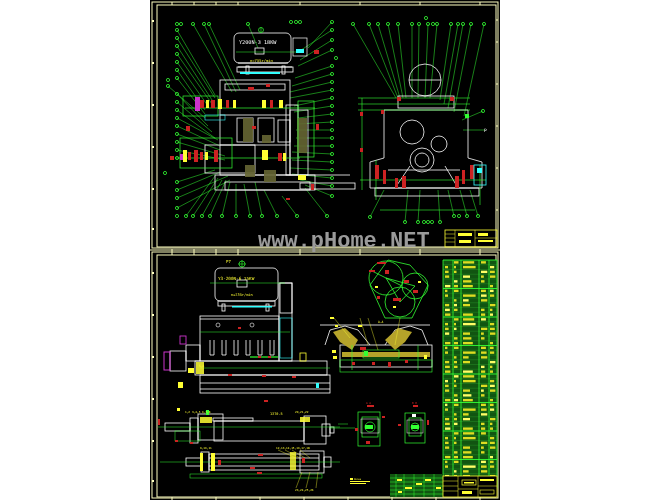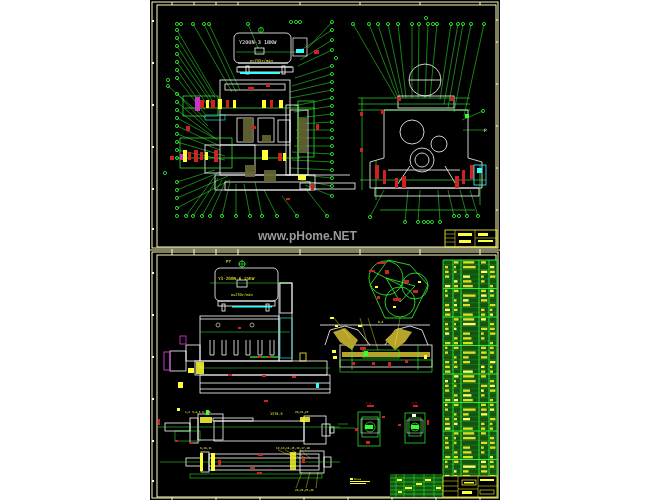--- a/index.html
+++ b/index.html
@@ -1,19 +1,19 @@
 <!DOCTYPE html>
 <html><head>
 <meta charset="utf-8">
 <style>
   html, body { margin: 0; padding: 0; background: #ffffff; }
   body { width: 650px; height: 500px; position: relative; overflow: hidden; font-family: "DejaVu Sans", sans-serif; }
   #canvas { position: absolute; left: 0; top: 0; width: 650px; height: 500px; }
   .cad-text { font-family: "DejaVu Sans Mono", monospace; }
-  .watermark { position: absolute; left: 258px; top: 229px; font-family: Liberation Sans, sans-serif; font-weight: bold; font-size: 12px; color: #9a9a9a; letter-spacing: 0px; white-space: nowrap; }
+  .watermark { position: absolute; left: 258px; top: 229px; font-family: Liberation Mono, monospace; font-weight: bold; font-size: 22px; color: #9a9a9a; letter-spacing: 0px; white-space: nowrap; }
 </style>
 </head>
 <body>
 
 <svg id="canvas" viewBox="0 0 650 500" xmlns="http://www.w3.org/2000/svg">
 
   <rect x="0" y="0" width="650" height="500" fill="#ffffff"></rect>
 
   <g>
     <rect x="150" y="0" width="350" height="250" fill="#000"></rect>

